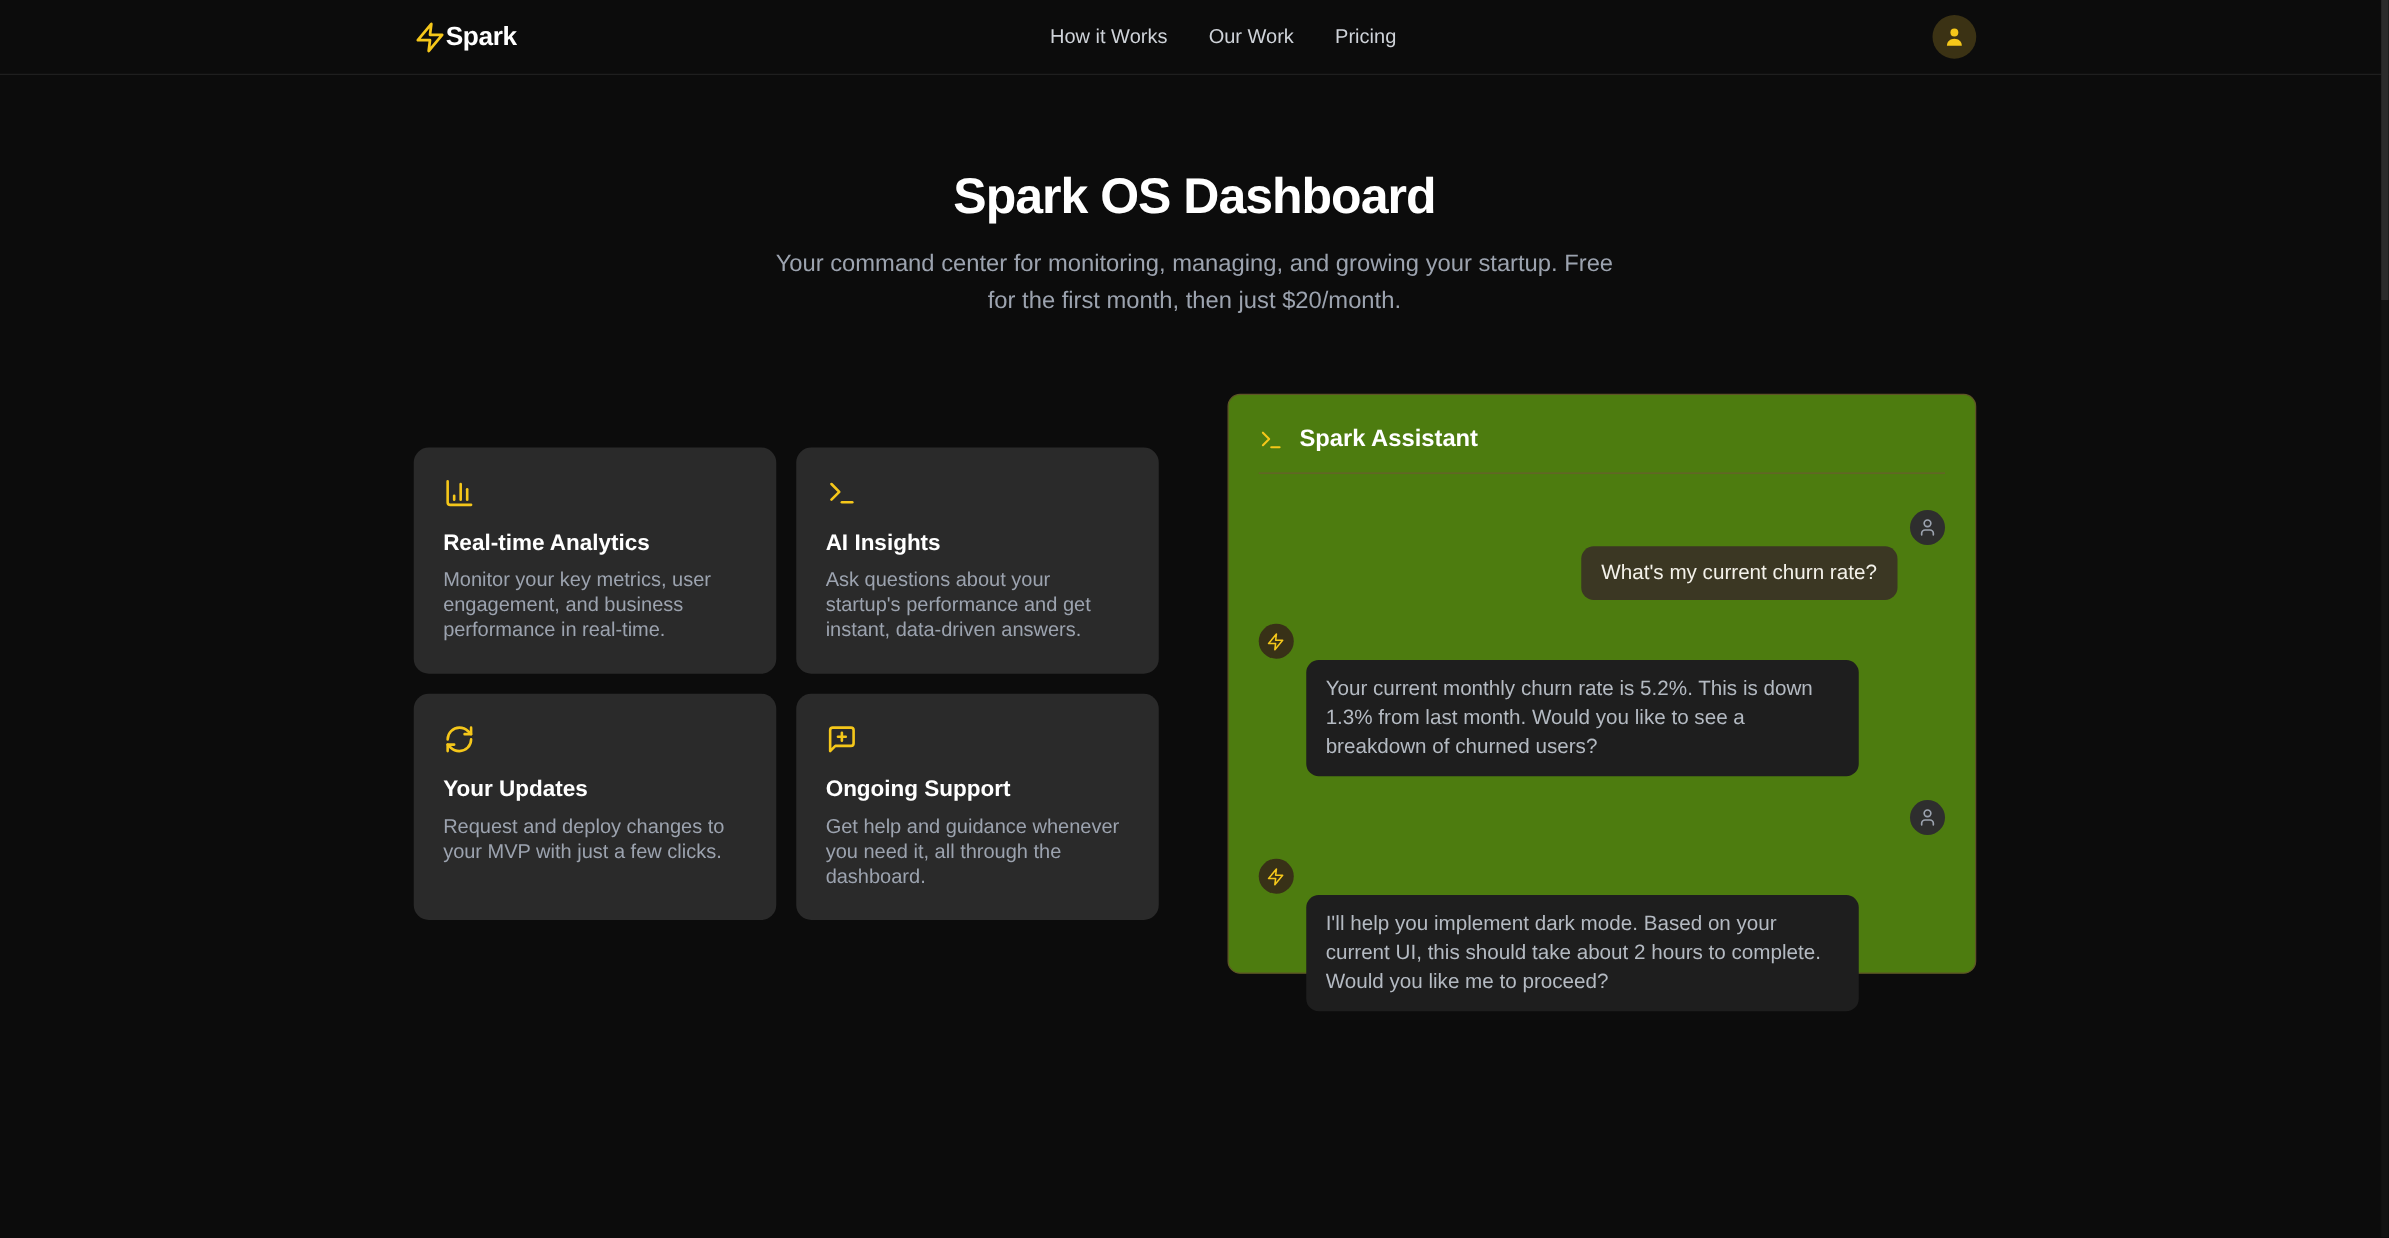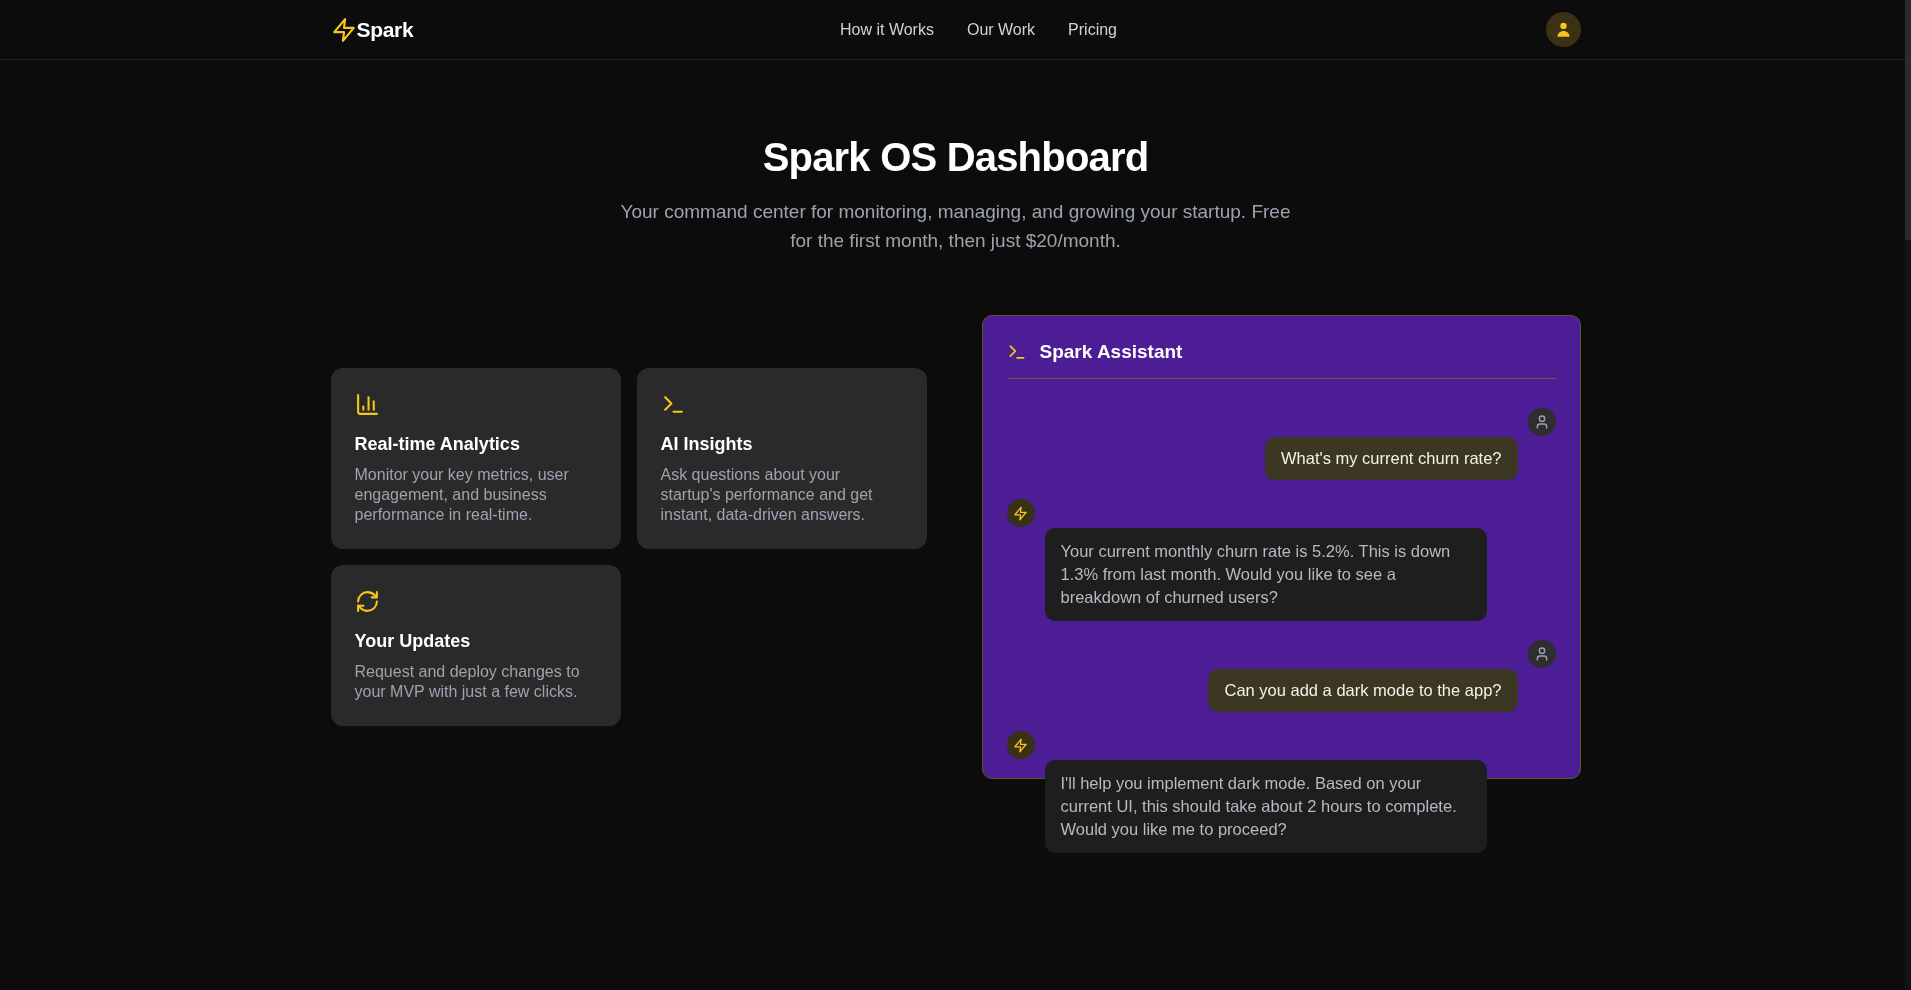--- a/index.html
+++ b/index.html
@@ -61,21 +61,21 @@
     background:#2a2a2a; border-radius:12px;
     padding:24px;
   }
   .card-icon svg { width:25px; height:25px; color:#f5c71a; display:block; }
   .card-title { margin-top:16px; font-size:18px; font-weight:700; color:#fff; line-height:22px; }
   .card-desc { margin-top:10px; font-size:16px; line-height:20px; color:#9ca3af; }
 
   
   .panel {
     width:599px; height:464px;
-    background:#4c1d95;
+    background:#4d7c0f;
     border:1px solid #5f5527;
     border-radius:10px;
     padding:24px;
   }
   .panel-header { display:flex; align-items:center; gap:13px; height:24px; }
   .panel-header svg { width:20px; height:20px; color:#f5c71a; }
   .panel-title { font-size:19px; font-weight:700; color:#fff; }
   .panel-divider { height:1px; background:#6a5e2e; margin:14px 0 29px; }
   .messages { display:flex; flex-direction:column; gap:19px; }
   .msg-row { display:flex; align-items:flex-start; gap:10px; }
@@ -164,20 +164,31 @@
             <path d="M3 12a9 9 0 0 1 9-9 9.75 9.75 0 0 1 6.74 2.74L21 8"></path>
             <path d="M21 3v5h-5"></path>
             <path d="M21 12a9 9 0 0 1-9 9 9.75 9.75 0 0 1-6.74-2.74L3 16"></path>
             <path d="M8 16H3v5"></path>
           </svg>
       </span>
       <div class="card-title">Your Updates</div>
       <div class="card-desc">Request and deploy changes to your MVP with just a few clicks.</div>
     </div>
 
+    <div class="card">
+      <span class="card-icon">
+        <svg viewBox="0 0 24 24" fill="none" stroke="currentColor" stroke-width="2" stroke-linecap="round" stroke-linejoin="round">
+            <path d="M21 15a2 2 0 0 1-2 2H7l-4 4V5a2 2 0 0 1 2-2h14a2 2 0 0 1 2 2z"></path>
+            <path d="M12 7v6"></path>
+            <path d="M9 10h6"></path>
+          </svg>
+      </span>
+      <div class="card-title">Ongoing Support</div>
+      <div class="card-desc">Get help and guidance whenever you need it, all through the dashboard.</div>
+    </div>
 
   </div>
 
   <div class="panel">
     <div class="panel-header">
       <svg viewBox="0 0 24 24" fill="none" stroke="currentColor" stroke-width="2" stroke-linecap="round" stroke-linejoin="round">
           <polyline points="4 17 10 11 4 5"></polyline>
           <line x1="12" y1="19" x2="20" y2="19"></line>
         </svg>
       <span class="panel-title">Spark Assistant</span>
@@ -199,21 +210,20 @@
       <div class="msg-row">
         <div class="msg-avatar bot-av">
           <svg viewBox="0 0 24 24" fill="none" stroke="currentColor" stroke-width="2" stroke-linecap="round" stroke-linejoin="round">
               <polygon points="13 2 3 14 12 14 11 22 21 10 12 10 13 2"></polygon>
             </svg>
         </div>
         <div class="bubble bot-b">Your current monthly churn rate is 5.2%. This is down 1.3% from last month. Would you like to see a breakdown of churned users?</div>
       </div>
 
       <div class="msg-row user">
-        <div class="bubble user-b">Can you add a dark mode to the app?</div>
         <div class="msg-avatar user-av">
           <svg viewBox="0 0 24 24" fill="none" stroke="currentColor" stroke-width="2" stroke-linecap="round" stroke-linejoin="round">
               <path d="M19 21v-2a4 4 0 0 0-4-4H9a4 4 0 0 0-4 4v2"></path>
               <circle cx="12" cy="7" r="4"></circle>
             </svg>
         </div>
       </div>
 
       <div class="msg-row">
         <div class="msg-avatar bot-av">

